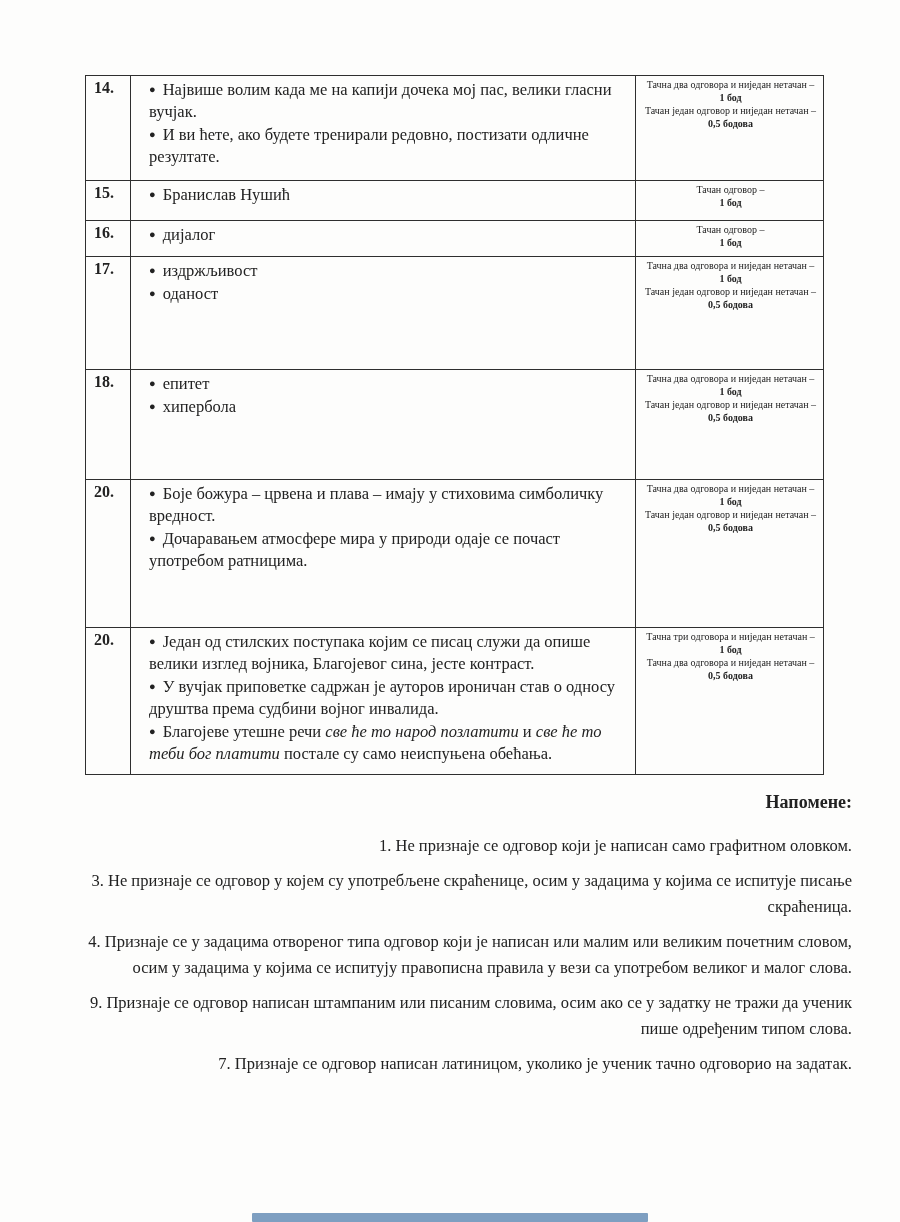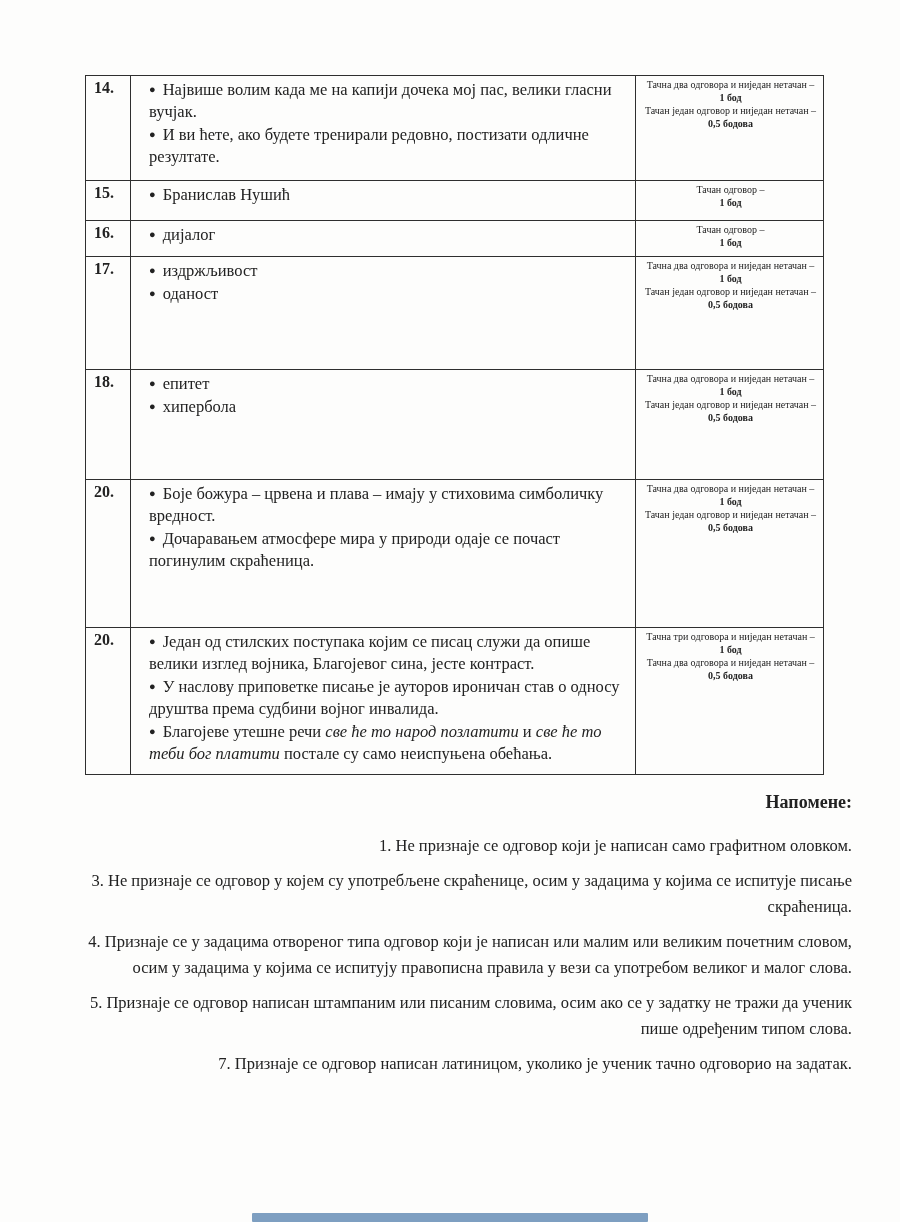--- a/index.html
+++ b/index.html
@@ -142,52 +142,52 @@
             <div>Тачна два одговора и ниједан нетачан –</div>
             <div class="b">1 бод</div>
             <div>Тачан један одговор и ниједан нетачан –</div>
             <div class="b">0,5 бодова</div>
           </td>
         </tr>
         <tr style="height: 148px;">
           <td class="num"><span>20.</span></td>
           <td class="ans">
             <p><span class="dot">●</span><span>Боје божура – црвена и плава – имају у стиховима симболичку вредност.</span></p>
-            <p><span class="dot">●</span><span>Дочаравањем атмосфере мира у природи одаје се почаст погинулим скраћеница.</span></p>
+            <p><span class="dot">●</span><span>Дочаравањем атмосфере мира у природи одаје се почаст употребом ратницима.</span></p>
           </td>
           <td class="score">
             <div>Тачна два одговора и ниједан нетачан –</div>
             <div class="b">1 бод</div>
             <div>Тачан један одговор и ниједан нетачан –</div>
             <div class="b">0,5 бодова</div>
           </td>
         </tr>
         <tr style="height: 147px;">
           <td class="num"><span>20.</span></td>
           <td class="ans">
             <p><span class="dot">●</span><span>Један од стилских поступака којим се писац служи да опише велики изглед војника, Благојевог сина, јесте контраст.</span></p>
-            <p><span class="dot">●</span><span>У наслову приповетке писање је ауторов ироничан став о односу друштва према судбини војног инвалида.</span></p>
+            <p><span class="dot">●</span><span>У вучјак приповетке садржан је ауторов ироничан став о односу друштва према судбини војног инвалида.</span></p>
             <p><span class="dot">●</span><span>Благојеве утешне речи </span><i>све ће то народ позлатити</i><span> и </span><i>све ће то теби бог платити</i><span> постале су само неиспуњена обећања.</span></p>
           </td>
           <td class="score">
             <div>Тачна три одговора и ниједан нетачан –</div>
             <div class="b">1 бод</div>
             <div>Тачна два одговора и ниједан нетачан –</div>
             <div class="b">0,5 бодова</div>
           </td>
         </tr>
       </tbody>
   </table>
 
   <div class="notes">
     <h3>Напомене:</h3>
     <div>
         <p>1. Не признаје се одговор који је написан само графитном оловком.</p>
         <p>3. Не признаје се одговор у којем су употребљене скраћенице, осим у задацима у којима се испитује писање скраћеница.</p>
         <p>4. Признаје се у задацима отвореног типа одговор који је написан или малим или великим почетним словом, осим у задацима у којима се испитују правописна правила у вези са употребом великог и малог слова.</p>
-        <p>5. Признаје се одговор написан штампаним или писаним словима, осим ако се у задатку не тражи да ученик пише одређеним типом слова.</p>
+        <p>9. Признаје се одговор написан штампаним или писаним словима, осим ако се у задатку не тражи да ученик пише одређеним типом слова.</p>
         <p>7. Признаје се одговор написан латиницом, уколико је ученик тачно одговорио на задатак.</p>
       </div>
   </div>
 
   <div class="footer-bar" style="background: rgb(126, 159, 193);"></div>
 
 </div>
 
 </body></html>

